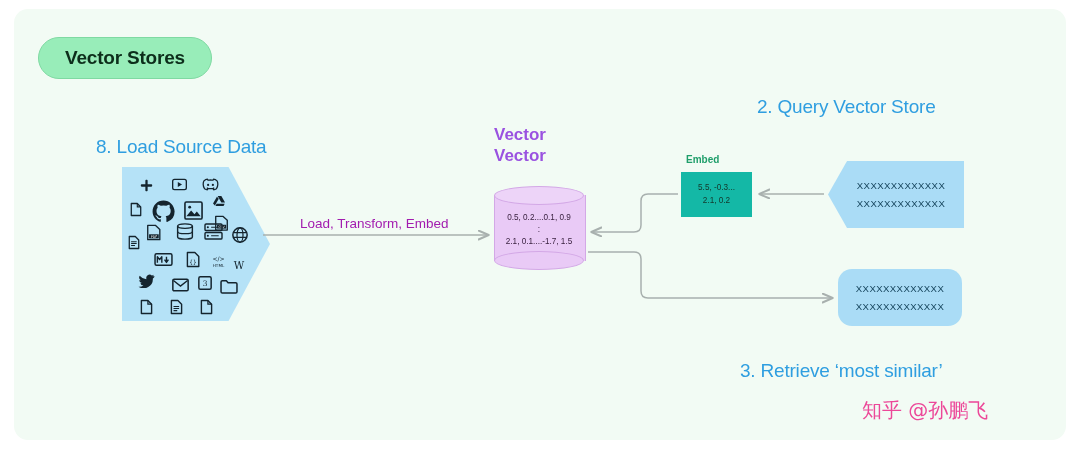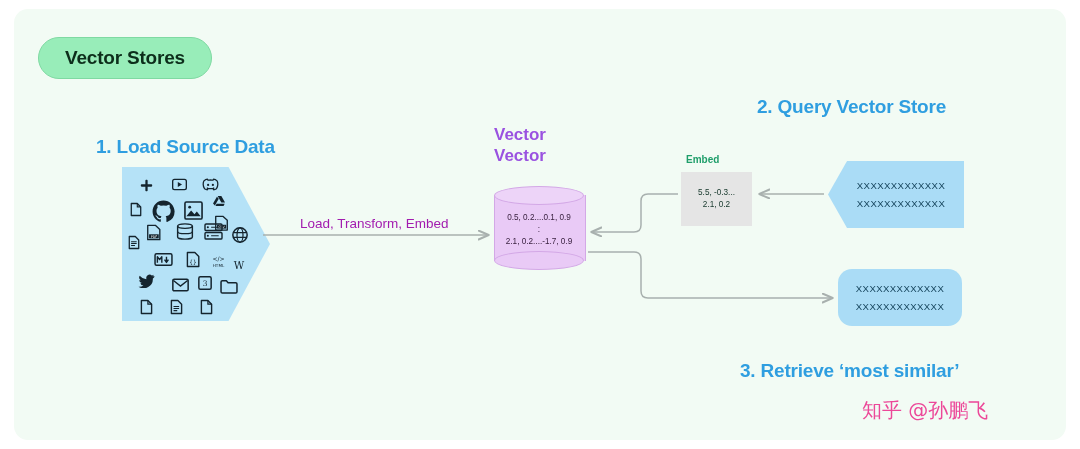--- a/index.html
+++ b/index.html
@@ -22,21 +22,21 @@
     padding:9px 26px;
     background:#98edb9;border:1px solid #7fd9a2;
     border-radius:22px;
     font-size:19px;font-weight:bold;color:#0d2e1b;
     letter-spacing:-0.2px;white-space:nowrap;
   }
 
   
   .heading{
     position:absolute;
-    font-size:19px;font-weight:bold;color:#2f9ee0;
+    font-size:19px;font-weight:normal;color:#2f9ee0;
     white-space:nowrap;letter-spacing:-0.2px;
   }
   #h-load{left:96px;top:136px;}
   #h-query{left:757px;top:96px;}
   #h-retrieve{left:740px;top:360px;}
 
   
   .hexwrap{position:absolute;left:122px;top:167px;width:148px;height:154px;}
   .hex{
     position:absolute;inset:0;
@@ -84,22 +84,22 @@
     text-align:left;font-size:17px;font-weight:bold;color:#9a52e0;
     line-height:1.25;
   }
 
   
   .embed-label{
     position:absolute;left:686px;top:154px;
     font-size:10px;font-weight:bold;color:#1f9e6a;white-space:nowrap;
   }
   .embed-box{
-    position:absolute;left:681px;top:172px;width:71px;height:54px;
-    background:#e5e5e5;
+    position:absolute;left:681px;top:172px;width:71px;height:45px;
+    background:#14b8a6;
     display:flex;align-items:center;justify-content:center;
   }
   .embed-text{
     font-size:8.2px;color:#14362a;text-align:center;line-height:1.5;
   }
 
   
   .querybox{
     position:absolute;left:828px;top:161px;width:136px;height:67px;
     background:#aadcf6;
@@ -134,21 +134,21 @@
 </style>
 </head>
 <body>
 
 <div id="stage">
 
   <div class="panel"></div>
 
   <div class="pill">Vector Stores</div>
 
-  <div class="heading" id="h-load">1. Load Source Data</div>
+  <div class="heading" id="h-load">8. Load Source Data</div>
   <div class="heading" id="h-query">2.  Query Vector Store</div>
   <div class="heading" id="h-retrieve">3. Retrieve ‘most similar’</div>
 
   <div class="hexwrap">
     <div class="hex"></div>
     <div class="icon-grid">
 
       <span class="ic" style="left:12px;top:4px;">
         <svg width="13" height="13" viewBox="0 0 16 16">
             <g fill="#14242e">
@@ -315,21 +315,21 @@
     <span>Vector</span><br>
     <span>Vector</span>
   </div>
   <div class="cyl">
     <div class="cyl-body"></div>
     <div class="cyl-bot"></div>
     <div class="cyl-top"></div>
     <div class="cyl-text">
       <div>0.5, 0.2....0.1, 0.9</div>
       <div>:</div>
-      <div>2.1, 0.2....-1.7, 0.9</div>
+      <div>2.1, 0.1....-1.7, 1.5</div>
     </div>
   </div>
 
   <div class="embed-label">Embed</div>
   <div class="embed-box">
     <div class="embed-text">
       <div>5.5, -0.3...</div>
       <div>2.1, 0.2</div>
     </div>
   </div>

